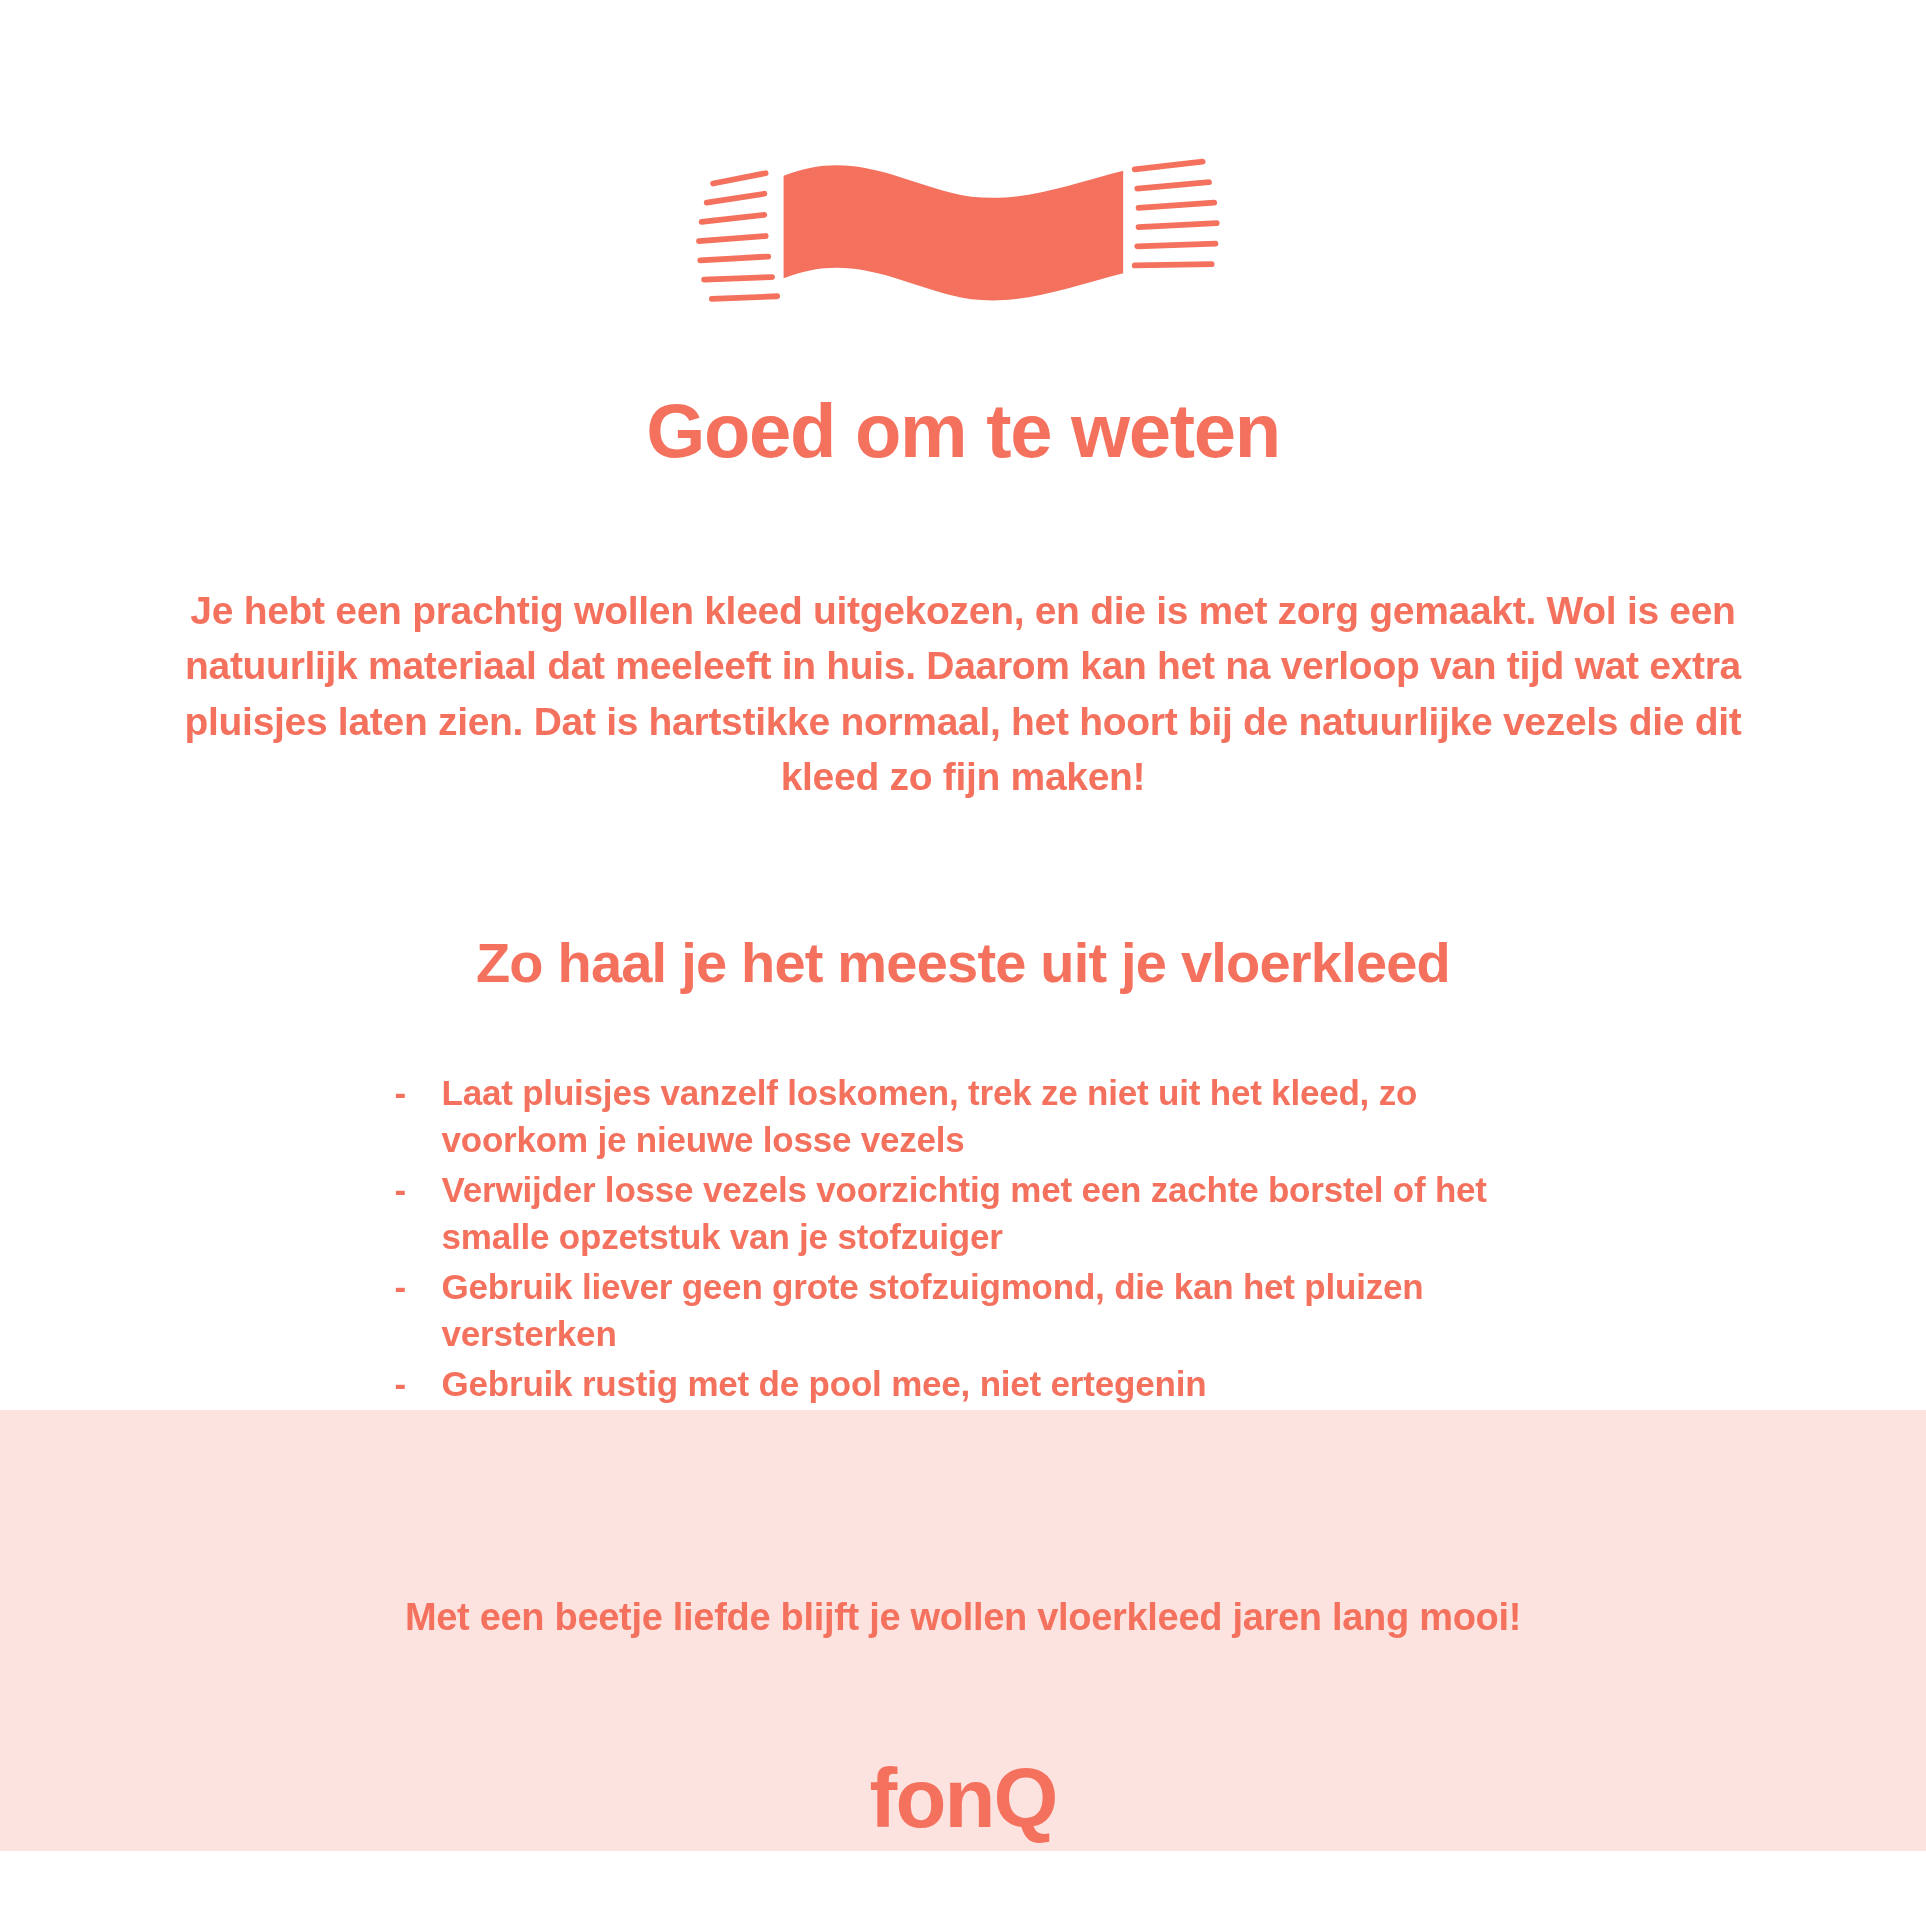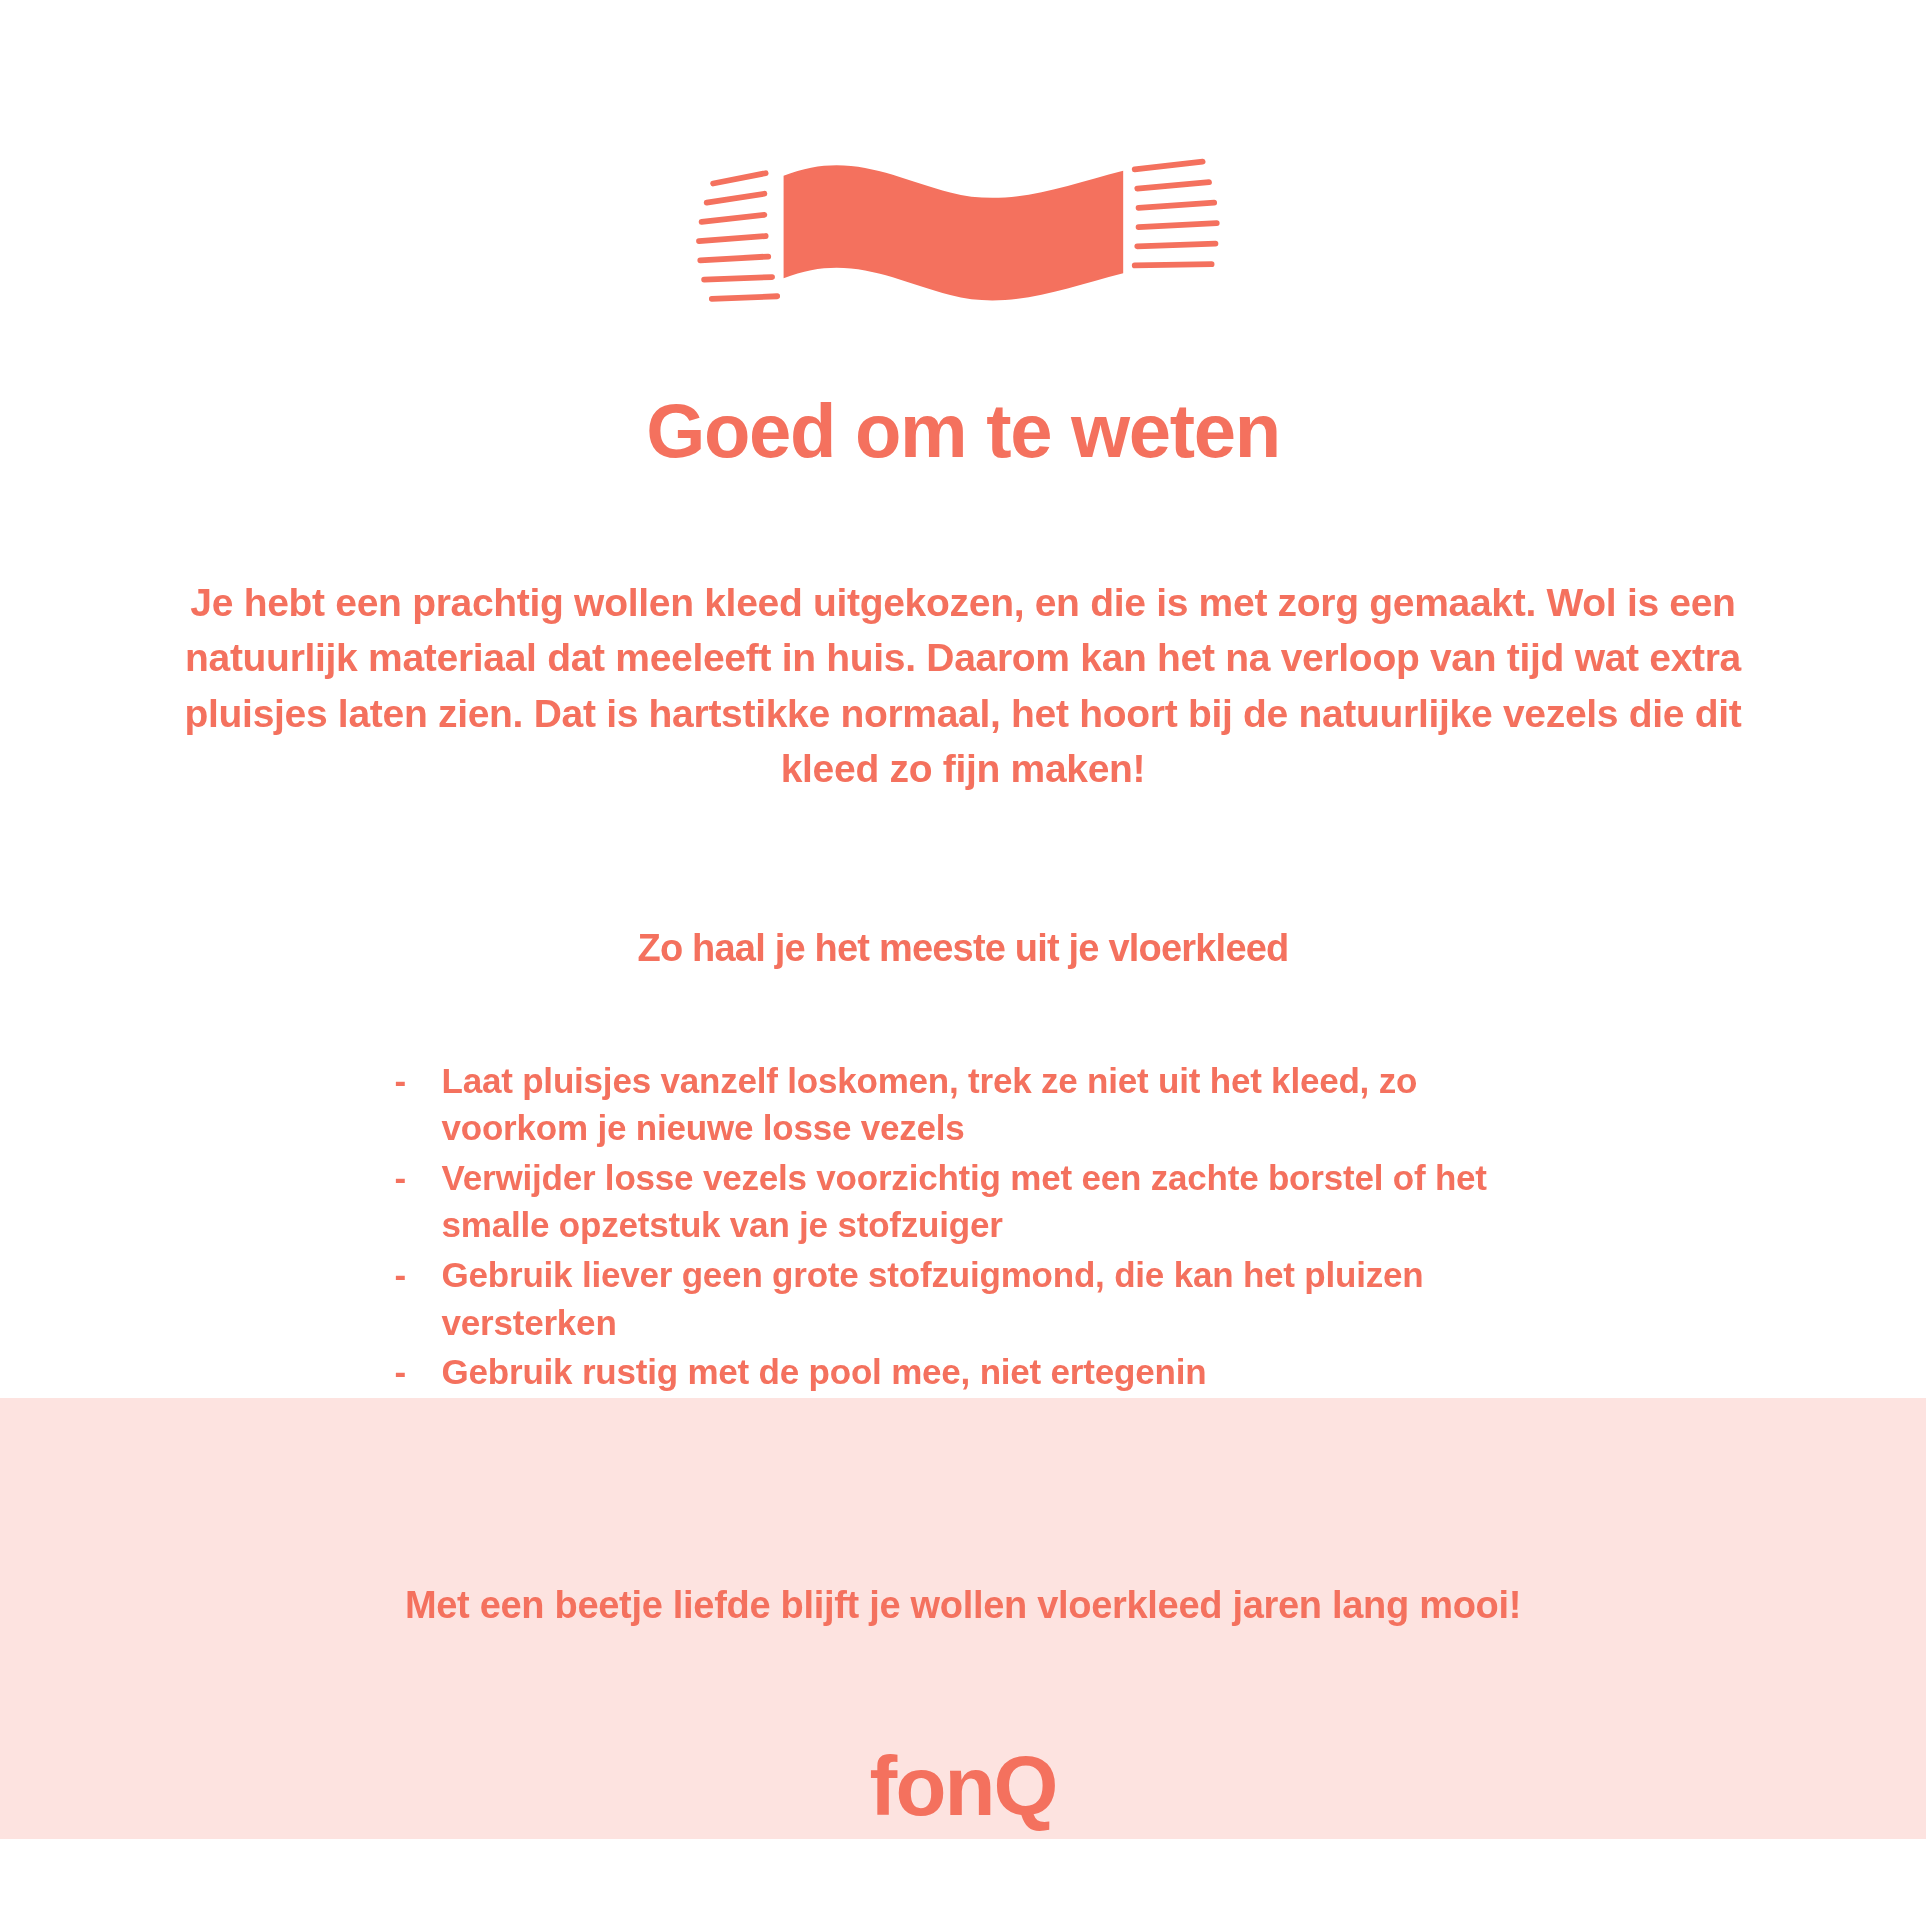--- a/index.html
+++ b/index.html
@@ -45,35 +45,35 @@
     padding-top: 64px;
     font-size: 76px;
     line-height: 1.05;
     font-weight: bold;
     letter-spacing: -1.3px;
     color: #f4715e;
     text-align: center;
   }
 
   .intro {
-    margin: 8px;
+    margin: 16px;
     padding-top: 96px;
     width: 1592px;
     font-size: 39px;
     line-height: 1.42;
     font-weight: bold;
     color: #f4715e;
     text-align: center;
     letter-spacing: -0.3px;
   }
 
   .subtitle {
-    margin: 16px;
+    margin: 4px;
     padding-top: 108px;
-    font-size: 38px;
+    font-size: 56px;
     line-height: 1.1;
     font-weight: bold;
     letter-spacing: -0.8px;
     color: #f4715e;
     text-align: center;
   }
 
   .tips {
     list-style: none;
     margin: 0;

